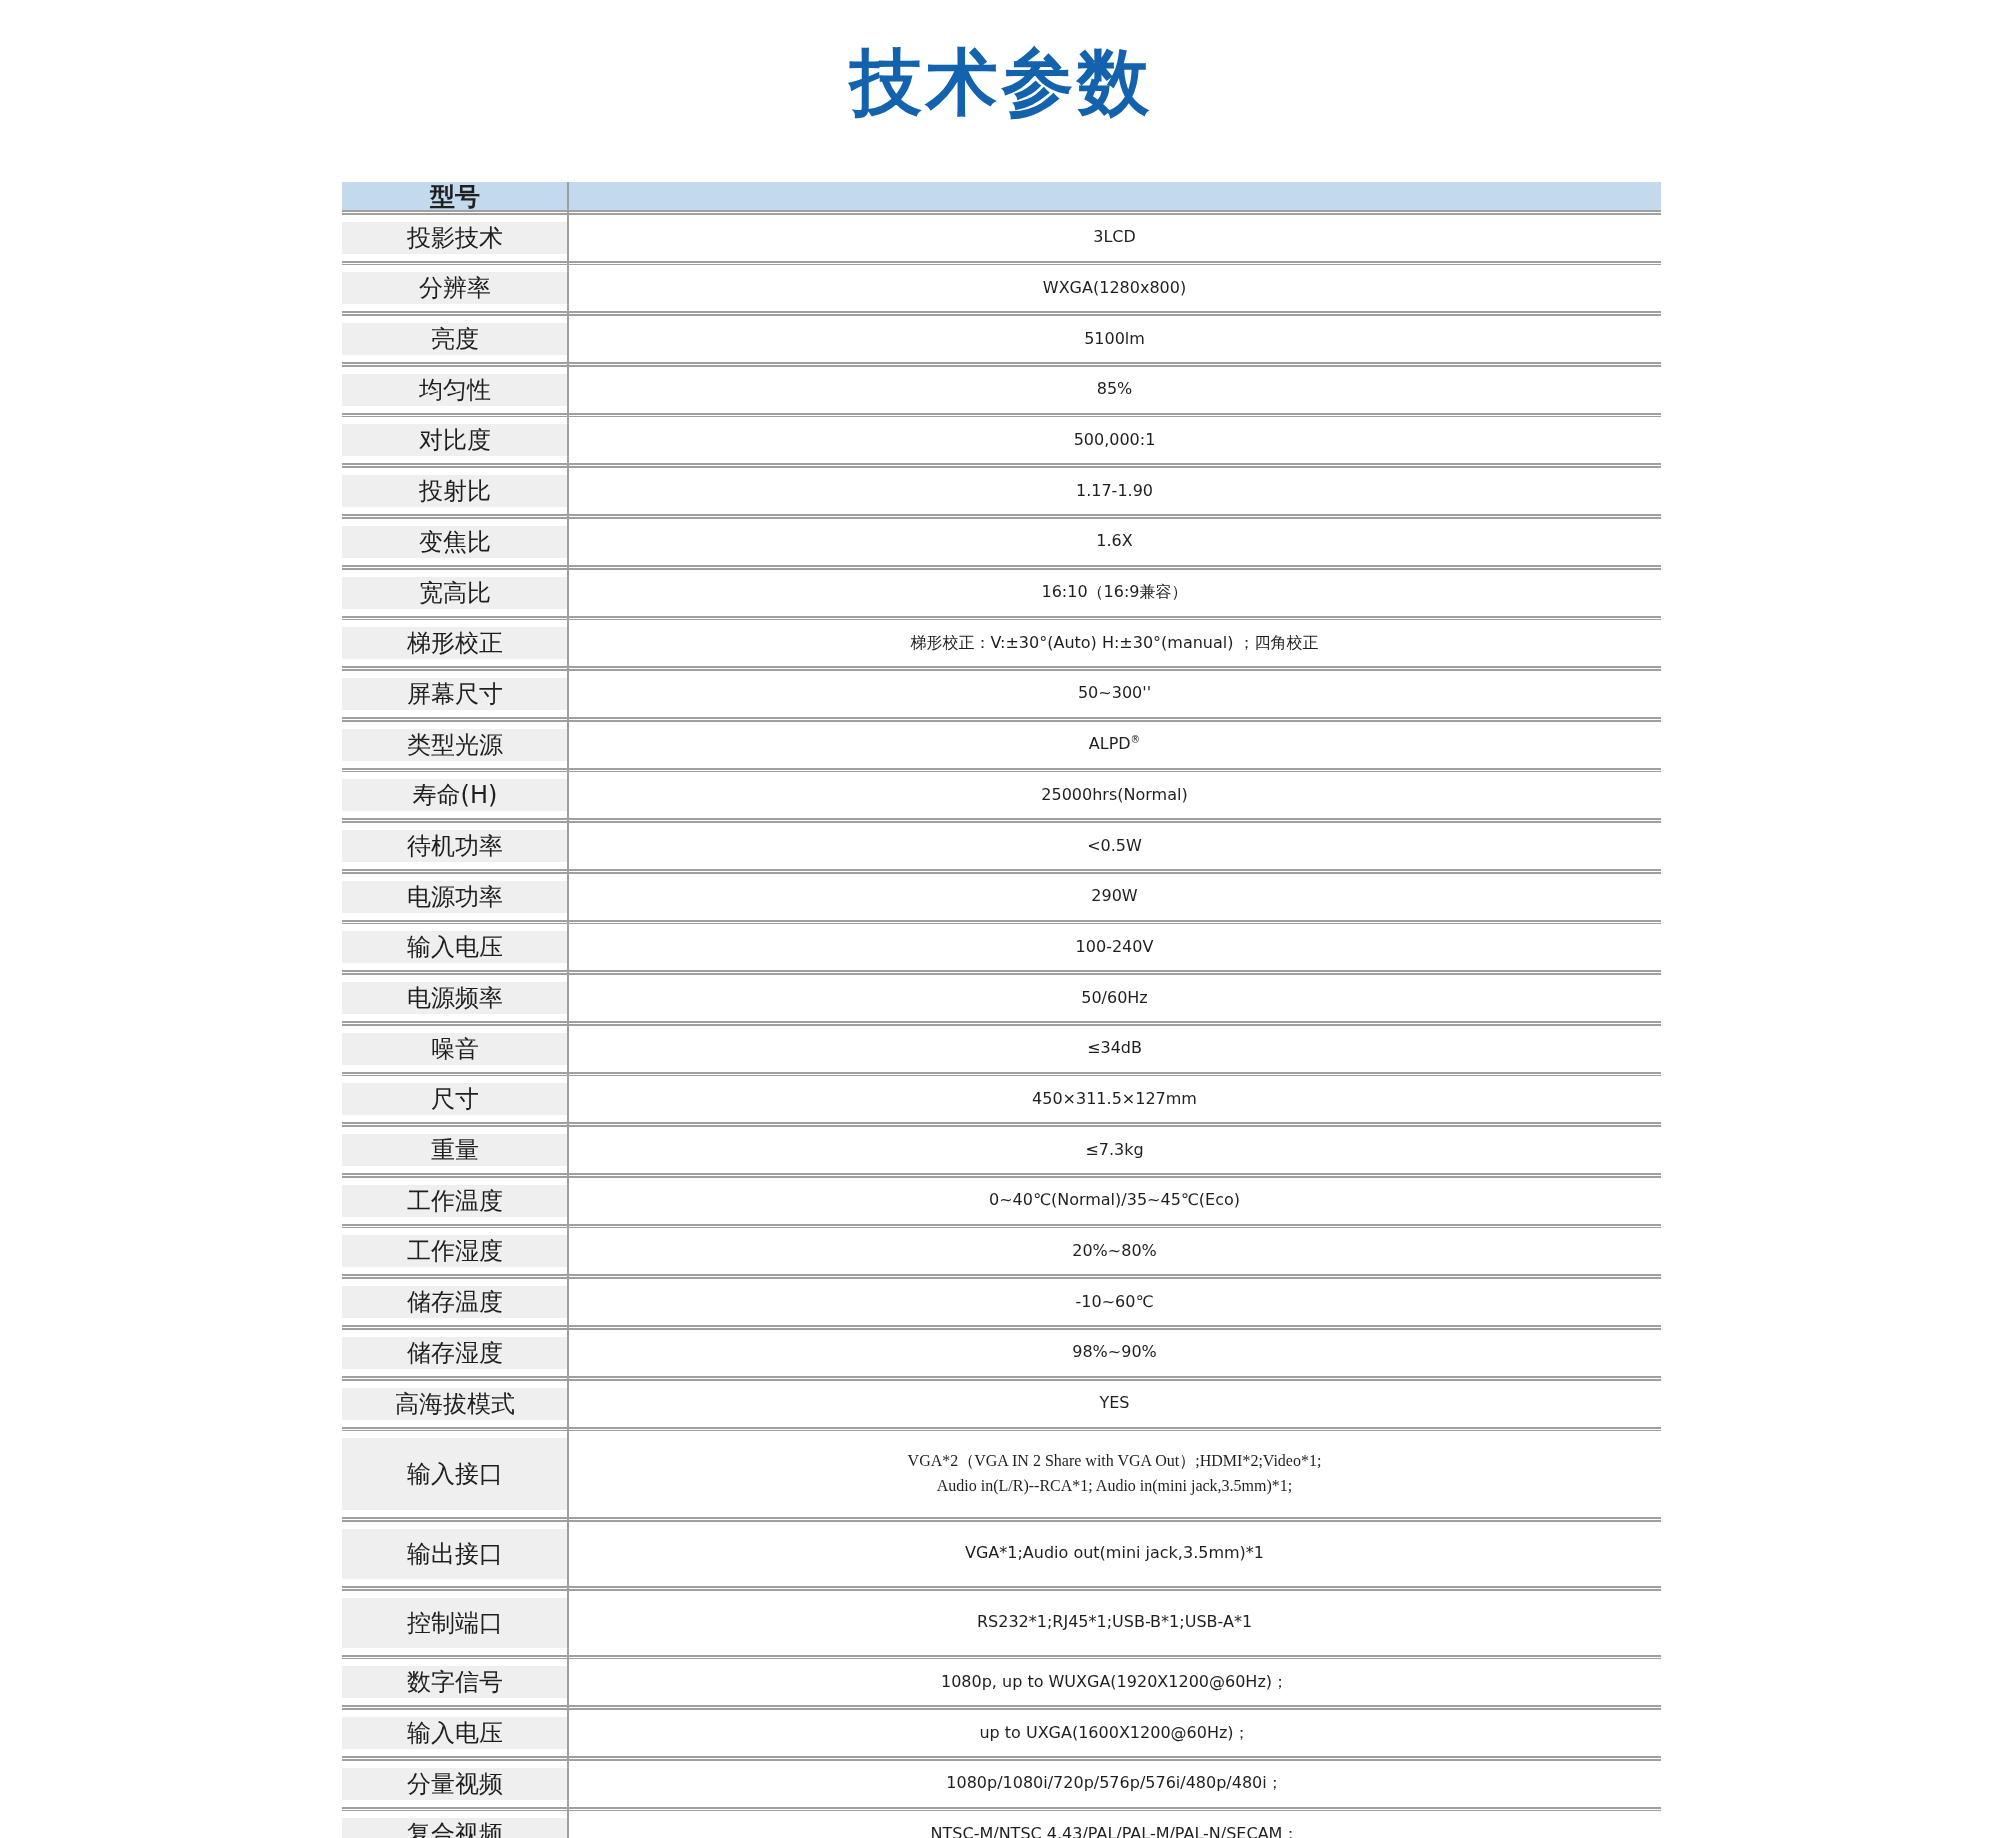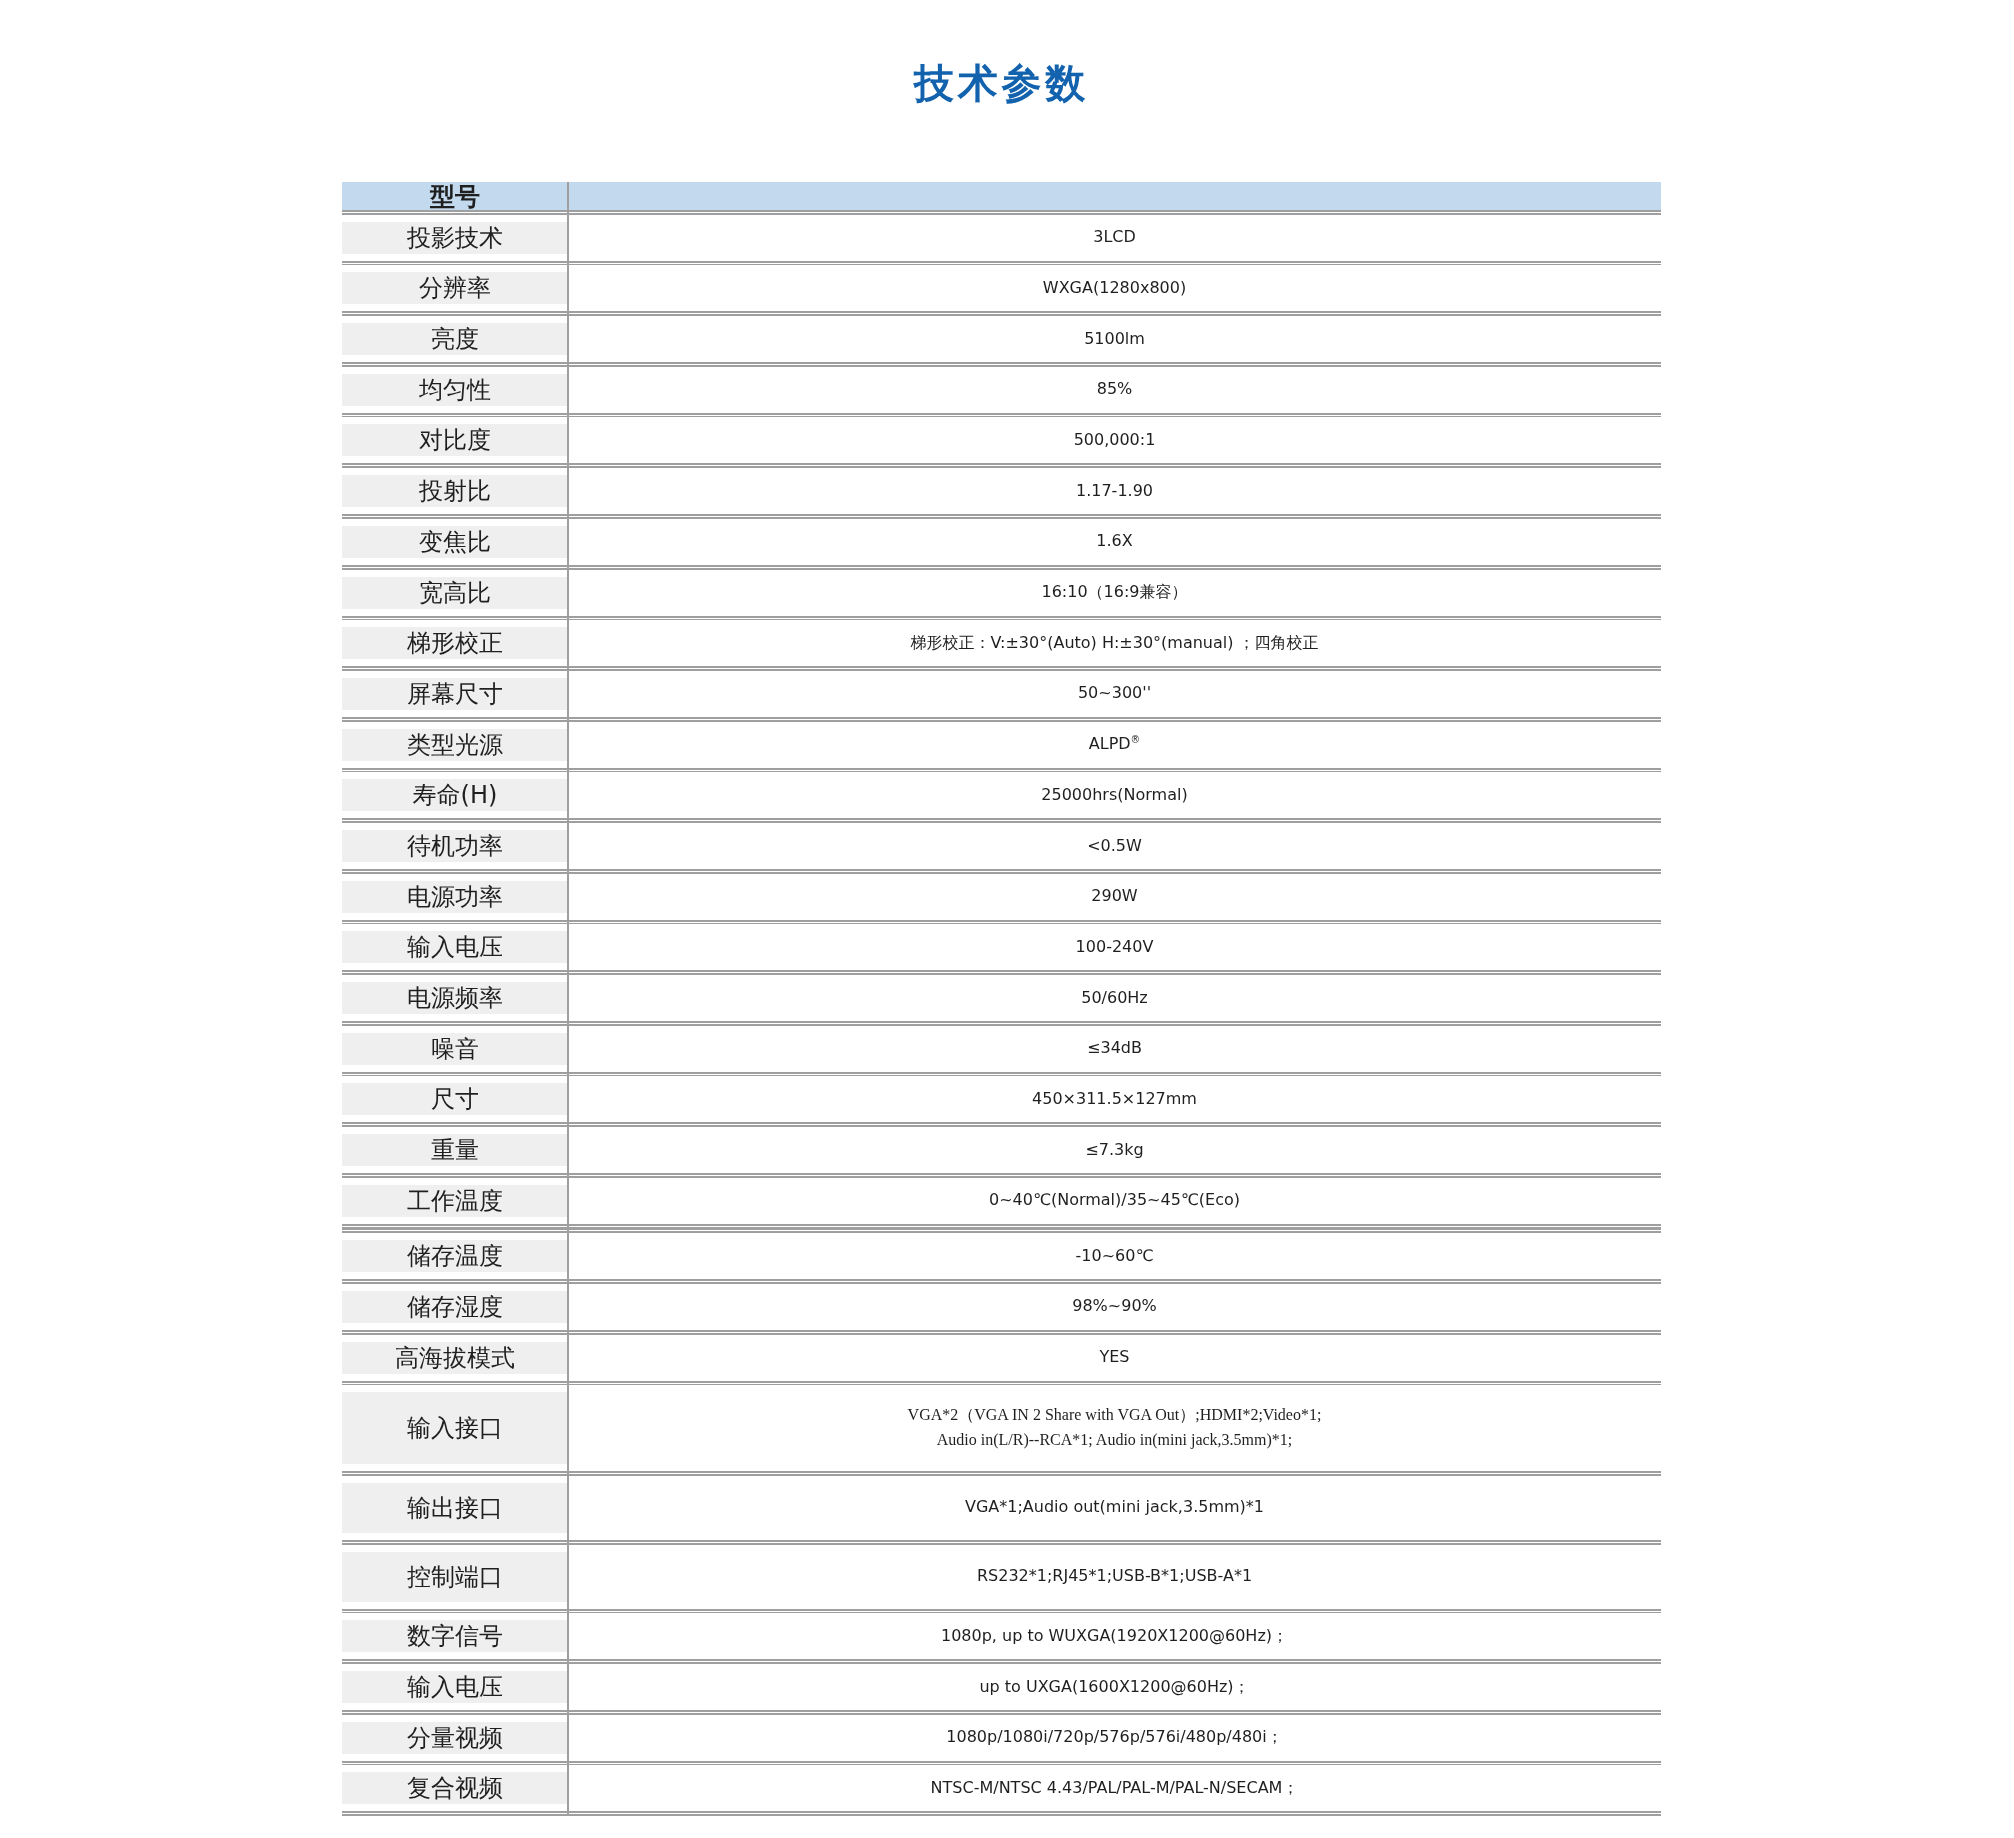--- a/index.html
+++ b/index.html
@@ -4,21 +4,21 @@
 <style>
   html,body{margin:0;padding:0;}
   body{
     width:2014px;height:1838px;background:#ffffff;position:relative;overflow:hidden;
     font-family:"DejaVu Sans","Liberation Sans",sans-serif;
     color:#1f1f1f;
   }
   .page-title{
     position:absolute;left:342px;top:36px;width:1319px;height:94px;
     display:flex;align-items:center;justify-content:center;
-    font-size:40px;font-weight:bold;color:var(--title-blue,#1262ae);
+    font-size:72px;font-weight:bold;color:var(--title-blue,#1262ae);
     letter-spacing:3.7px;
   }
   .spec-table{
     position:absolute;left:342px;top:182px;width:1319px;
   }
   .vline{
     position:absolute;left:225px;top:0;bottom:0;width:1.9px;
     background:var(--line-gray,#9f9f9f);z-index:3;
   }
   .thead{
@@ -189,20 +189,26 @@
         </div>
       </div>
       <div class="divider"></div>
       <div class="row">
         <div class="cell lbl">工作温度</div>
         <div class="cell val">
           <div>0~40℃(Normal)/35~45℃(Eco)</div>
         </div>
       </div>
       <div class="divider"></div>
+      <div class="row">
+        <div class="cell lbl">工作湿度</div>
+        <div class="cell val">
+          <div>20%~80%</div>
+        </div>
+      </div>
       <div class="divider"></div>
       <div class="row">
         <div class="cell lbl">储存温度</div>
         <div class="cell val">
           <div>-10~60℃</div>
         </div>
       </div>
       <div class="divider"></div>
       <div class="row">
         <div class="cell lbl">储存湿度</div>

